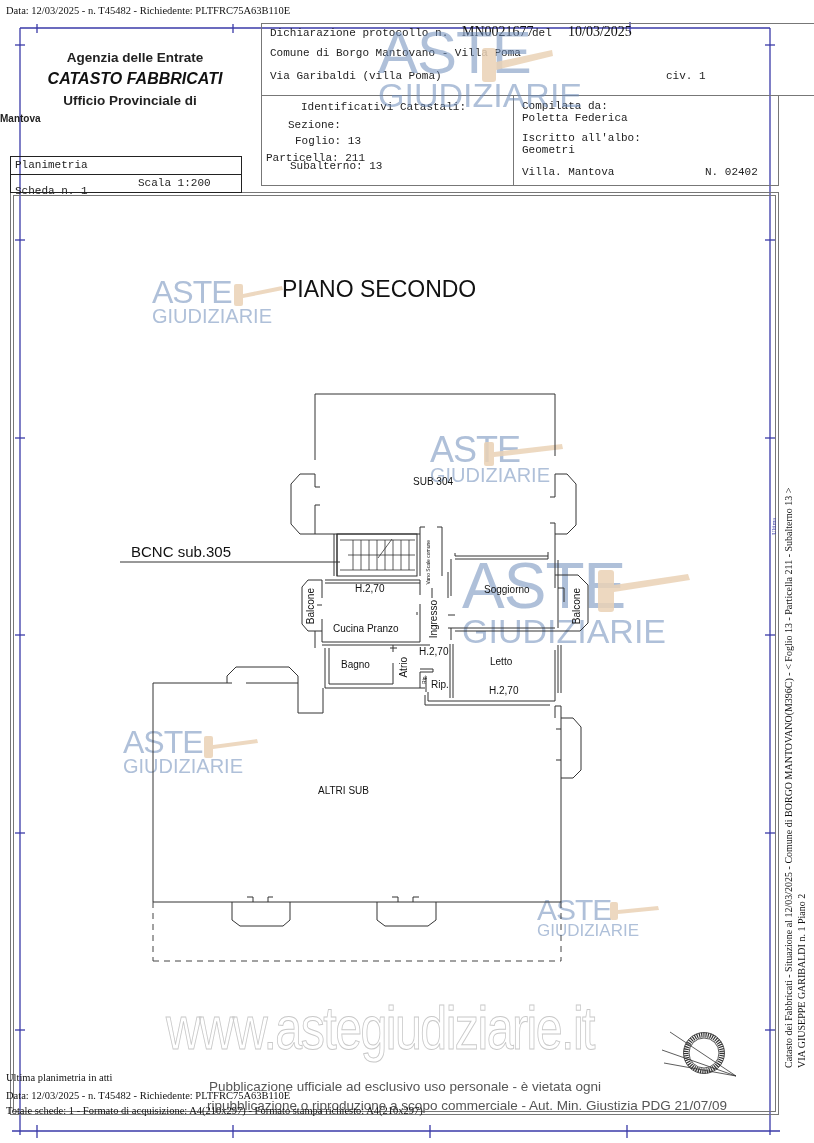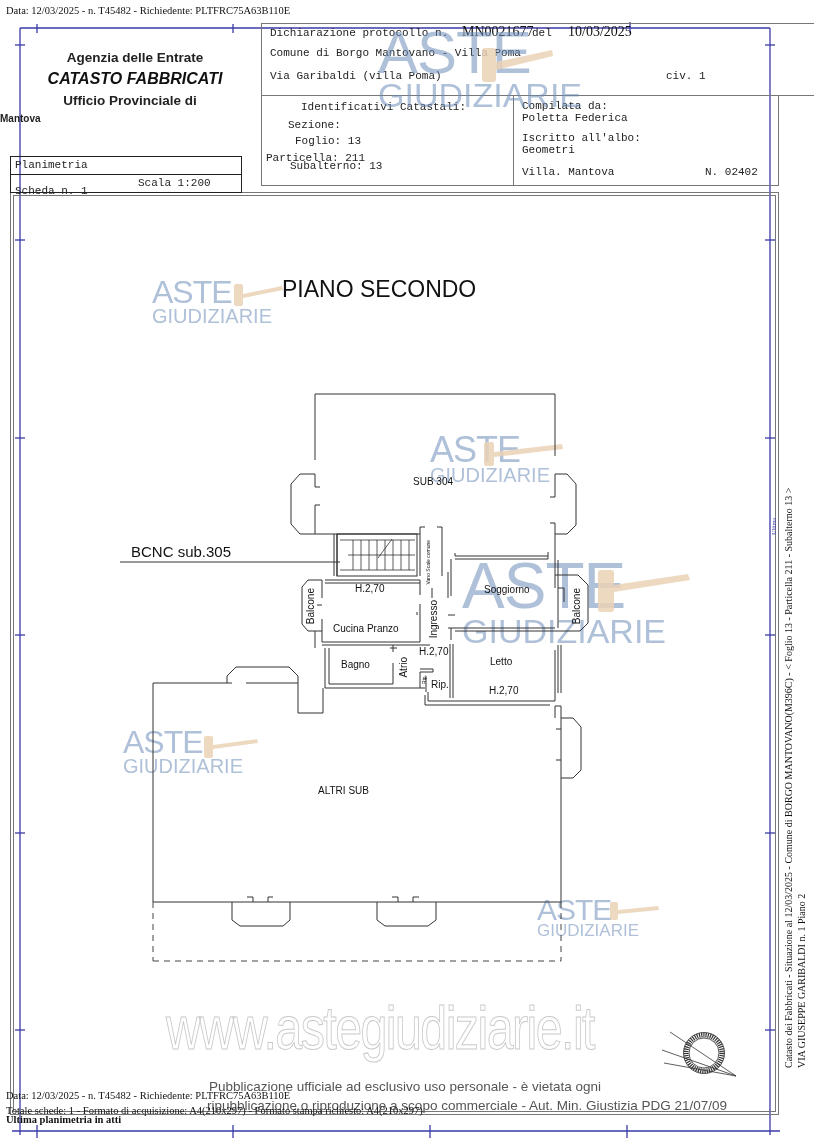--- a/index.html
+++ b/index.html
@@ -306,17 +306,17 @@
     <line x1="14" y1="53" x2="86" y2="66"></line>
   </g>
 </svg>
 
 <div class="abs" style="left:783px;top:408px;width:28px;height:660px;">
   <div class="abs serif-small" style="left:0;top:0;writing-mode:vertical-rl;transform:rotate(180deg);font-size:10px;height:660px;text-align:left;">Catasto dei Fabbricati - Situazione al 12/03/2025 - Comune di BORGO MANTOVANO(M396C) - &lt; Foglio 13 - Particella 211 - Subalterno 13 &gt;</div>
   <div class="abs serif-small" style="left:13px;top:0;writing-mode:vertical-rl;transform:rotate(180deg);font-size:10px;height:660px;text-align:left;">VIA GIUSEPPE GARIBALDI n. 1 Piano 2</div>
 </div>
 <div class="abs serif-small" style="left:771px;top:518px;writing-mode:vertical-rl;transform:rotate(180deg);font-size:6px;color:#3a3aa8;">Ultima</div>
 
-<div class="abs serif-small" style="left:6px;top:1114px;font-weight:bold;">Ultima planimetria in atti</div>
+<div class="abs serif-small" style="left:6px;top:1072px;">Ultima planimetria in atti</div>
 <div class="abs sans" style="left:160px;top:1079px;width:490px;text-align:center;font-size:13.5px;color:#555;">Pubblicazione ufficiale ad esclusivo uso personale - è vietata ogni</div>
 <div class="abs serif-small" style="left:6px;top:1090px;">Data: 12/03/2025 - n. T45482 - Richiedente: PLTFRC75A63B110E</div>
 <div class="abs sans" style="left:160px;top:1098px;width:490px;text-align:center;font-size:13.5px;color:#555;white-space:nowrap;margin-left:47px;">ripubblicazione o riproduzione a scopo commerciale - Aut. Min. Giustizia PDG 21/07/09</div>
 <div class="abs serif-small" style="left:6px;top:1105px;">Totale schede: 1 - Formato di acquisizione: A4(210x297) - Formato stampa richiesto: A4(210x297)</div>
 
 </body></html>

